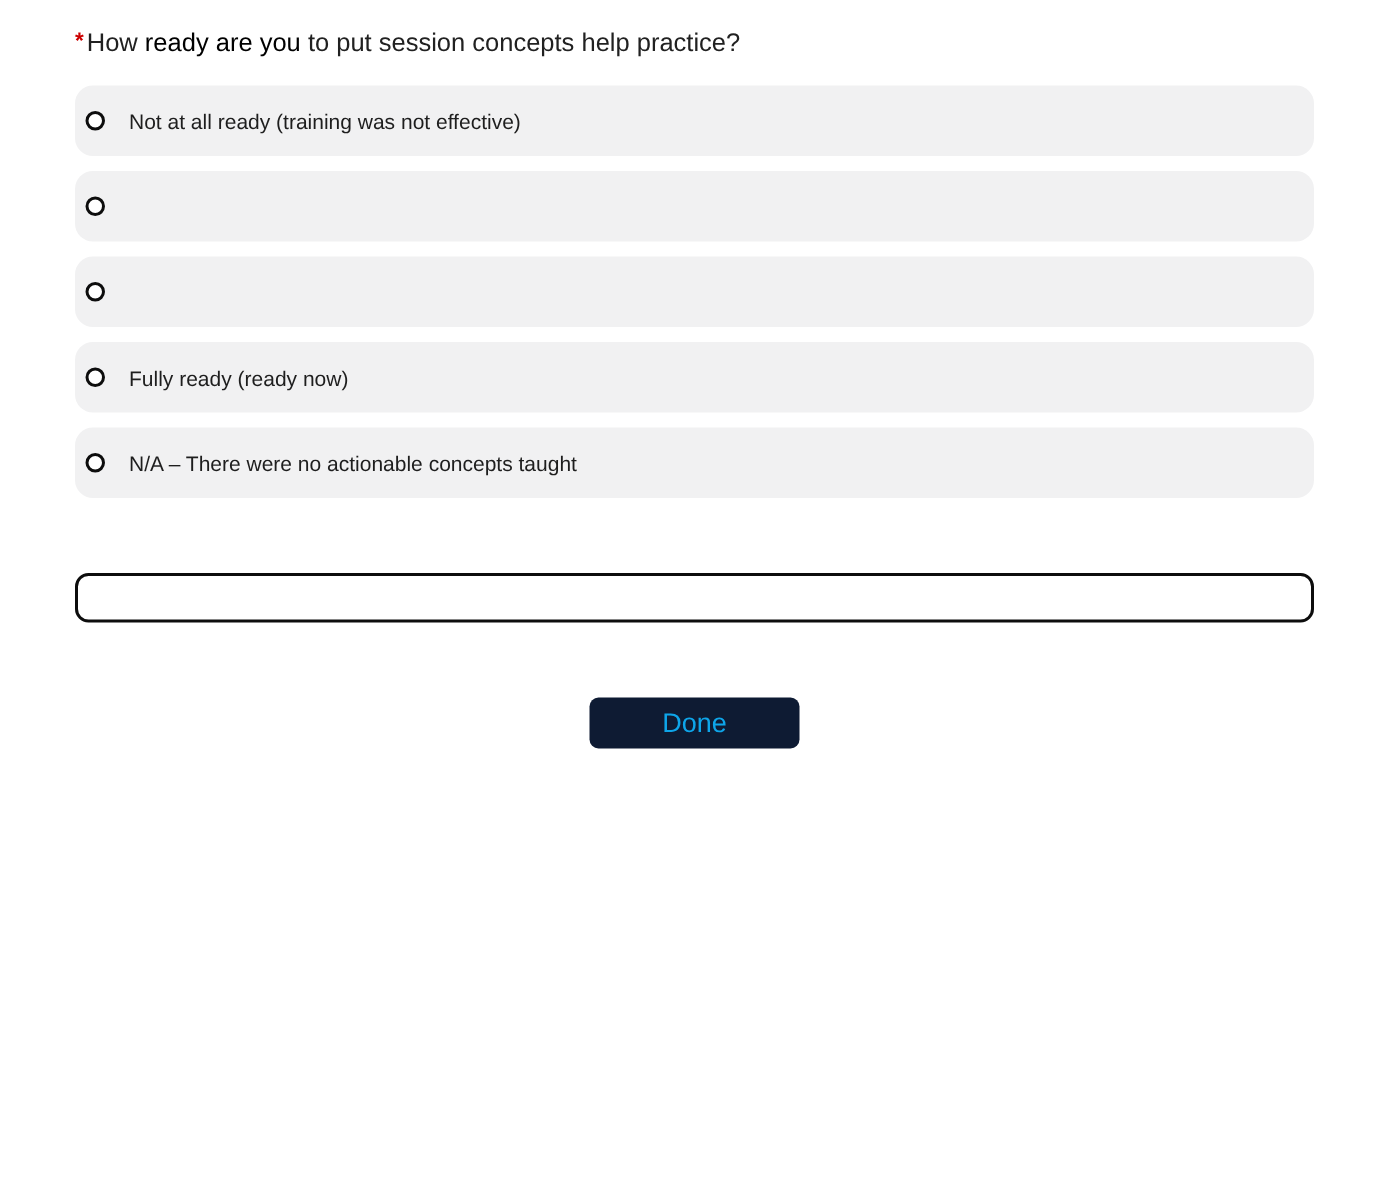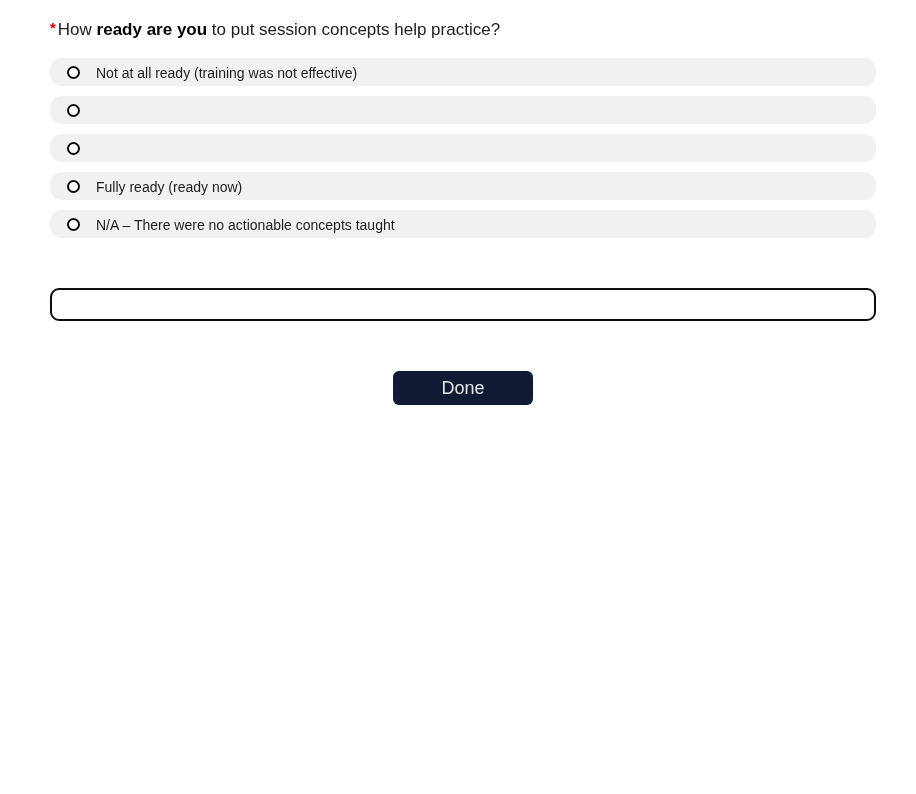--- a/index.html
+++ b/index.html
@@ -23,30 +23,30 @@
     margin: 0 0 16px 0;
     white-space: pre-wrap;
   }
   .question .req {
     color: #cc0000;
     font-weight: 700;
     font-size: 15px;
     vertical-align: 2px;
     margin-right: 2px;
   }
-  .question .bold-seg { font-weight: 700; color: #000000; }
+  .question .bold-seg { font-weight: 400; color: #000000; }
   .options { margin: 0 0 0 0; }
   .option-row {
     display: flex;
     align-items: center;
-    height: 28px;
+    height: 47px;
     background: #f1f1f2;
     border-radius: 12px;
     margin-bottom: 10px;
-    padding-left: 17px;
+    padding-left: 7px;
     cursor: pointer;
   }
   .radio {
     width: 13px;
     height: 13px;
     border: 2.5px solid #0d0d0d;
     border-radius: 50%;
     background: #ffffff;
     flex: 0 0 auto;
     margin-right: 16px;
@@ -80,21 +80,21 @@
   .button-row {
     margin-top: 50px;
     width: 826px;
     display: flex;
     justify-content: center;
   }
   .done-button {
     width: 140px;
     height: 34px;
     background: #0e1b33;
-    color: #e5e5e5;
+    color: #0ea5e9;
     border: none;
     border-radius: 6px;
     font-family: "Liberation Sans", sans-serif;
     font-size: 18px;
     line-height: 1;
     cursor: pointer;
     display: flex;
     align-items: center;
     justify-content: center;
   }

